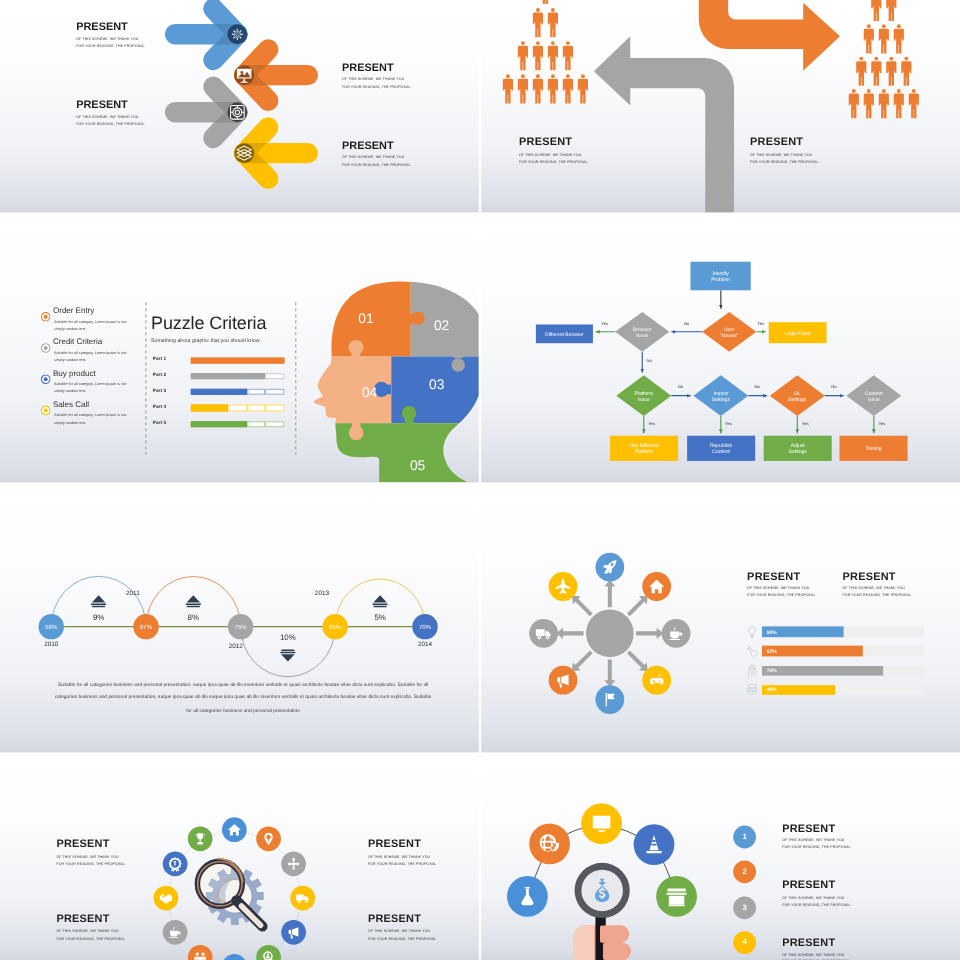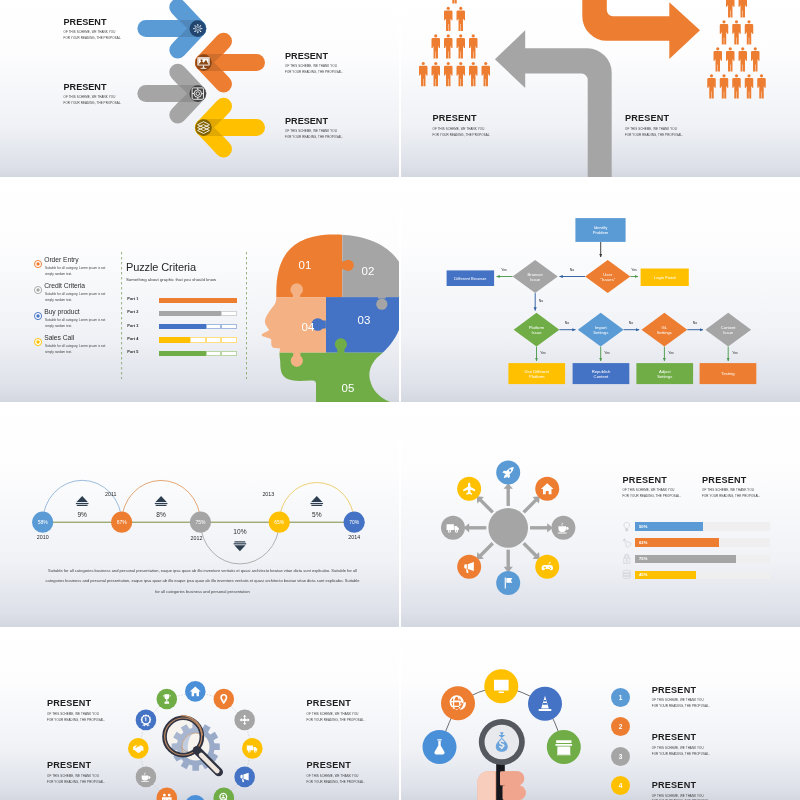--- a/index.html
+++ b/index.html
@@ -40,21 +40,21 @@
   .s2 .t-right{left:224px;top:114px;}
   
   .s3list{position:absolute;left:33.7px;top:77.5px;width:95px;}
   .s3row{position:relative;height:26.1px;}
   .s3bullet{position:absolute;left:0;top:3.0px;width:8.1px;height:8.1px;display:block;}
   .s3lab{position:absolute;left:10.5px;top:-0.8px;font-size:6.75px;color:#303030;
          font-family:"Liberation Sans",sans-serif;letter-spacing:-0.05px;}
   .s3desc{position:absolute;left:11.3px;top:8.1px;width:69px;font-size:3.05px;
           color:#404040;line-height:2.0;letter-spacing:0.03px;}
   .s3hd{position:absolute;left:125.9px;top:82.5px;}
-  .s3hd .h{font-size:11px;color:#262626;letter-spacing:-0.1px;line-height:1;}
+  .s3hd .h{font-size:15px;color:#262626;letter-spacing:-0.1px;line-height:1;}
   .s3hd .sh{font-size:4.35px;color:#3f3f3f;margin-top:5.8px;letter-spacing:0.0px;line-height:1;}
   .s3bars{position:absolute;left:127.3px;top:115.2px;}
   .s3brow{position:relative;height:13.3px;}
   .s3blab{position:absolute;left:0;top:1.9px;font-size:3.9px;color:#2b2b2b;font-weight:bold;letter-spacing:0.05px;white-space:nowrap;}
   .s3btrack{position:absolute;left:31.7px;top:3.4px;width:77.7px;height:5.3px;
             display:flex;box-sizing:border-box;}
   .s3seg{flex:1 1 0;box-sizing:border-box;}
   
   .s8rows{position:absolute;left:0;top:0;}
   .s8num{position:absolute;width:19px;height:19px;border-radius:50%;

